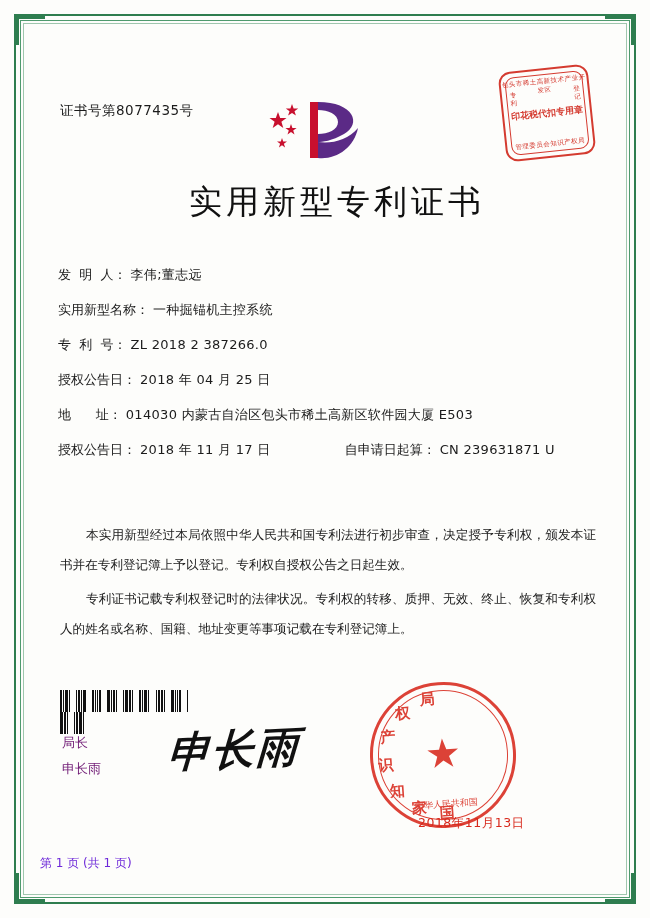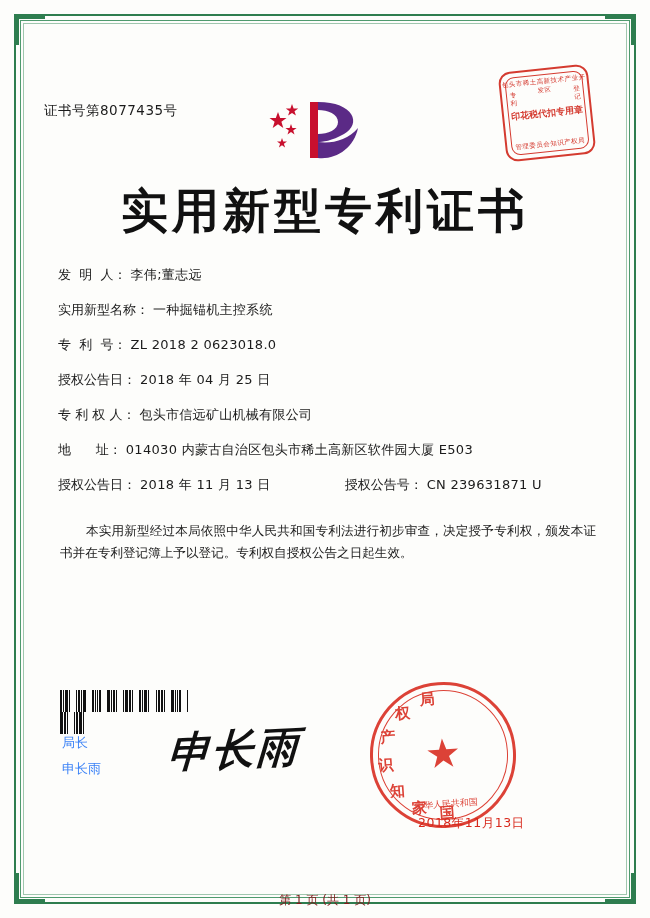--- a/index.html
+++ b/index.html
@@ -117,34 +117,34 @@
   
   .logo {
     position: absolute;
     left: 218px;
     top: 60px;
     width: 120px;
     height: 80px;
   }
   .cert-number {
     position: absolute;
-    left: 4px;
+    left: 20px;
     top: 72px;
     font-size: 13.5px;
     color: #1b1b1b;
     letter-spacing: 0.5px;
   }
   .title {
     position: absolute;
-    left: 0;
+    left: 12px;
     top: 150px;
     width: 570px;
     text-align: center;
-    font-size: 47px;
-    font-weight: bold;
+    font-size: 33px;
+    font-weight: normal;
     letter-spacing: 4px;
     color: #111;
   }
 
   .fields {
     position: absolute;
     left: 18px;
     top: 236px;
     width: 540px;
   }
@@ -168,21 +168,21 @@
     margin-left: 74px;
     white-space: pre;
   }
 
   .paragraphs {
     position: absolute;
     left: 20px;
     top: 490px;
     width: 536px;
     font-size: 12.6px;
-    line-height: 22px;
+    line-height: 30px;
     color: #1b1b1b;
     text-align: justify;
   }
   .paragraphs p {
     margin: 0 0 4px 0;
     text-indent: 26px;
   }
 
   
   .barcode {
@@ -200,21 +200,21 @@
     vertical-align: top;
   }
 
   
   .sig-block {
     position: absolute;
     left: 22px;
     top: 700px;
     font-size: 13px;
     line-height: 26px;
-    color: #3b82f6;
+    color: #701a75;
   }
   .handwriting {
     position: absolute;
     left: 128px;
     top: 692px;
     font-family: "DejaVu Serif", "Liberation Serif", serif;
     font-size: 42px;
     font-weight: bold;
     font-style: italic;
     color: #111;
@@ -277,24 +277,22 @@
     font-size: 12.5px;
     color: #d8291c;
     letter-spacing: 0.5px;
   }
 
   .page-footer {
     position: absolute;
     left: 0;
     top: 825px;
     width: 570px;
-    text-align: center;
     font-size: 12px;
-    color: #7f1d1d;
-    margin-top: 37px;
+    color: #6d28d9;
   }
 </style>
 </head>
 <body>
 
 <div id="certificate">
 
   <div class="border-outer"></div>
   <div class="border-inner"></div>
   <div class="border-hairline"></div>
@@ -334,44 +332,41 @@
       <div class="field-row">
         <span class="field-label">发  明  人：</span>
         <span class="field-value">李伟;董志远</span>
       </div>
       <div class="field-row">
         <span class="field-label">实用新型名称：</span>
         <span class="field-value">一种掘锚机主控系统</span>
       </div>
       <div class="field-row">
         <span class="field-label">专  利  号：</span>
-        <span class="field-value">ZL 2018 2 0623018.0</span>
+        <span class="field-value">ZL 2018 2 387266.0</span>
       </div>
       <div class="field-row">
         <span class="field-label">授权公告日：</span>
         <span class="field-value">2018 年 04 月 25 日</span>
       </div>
       <div class="field-row">
-        <span class="field-label">专 利 权 人：</span>
-        <span class="field-value">包头市信远矿山机械有限公司</span>
-      </div>
-      <div class="field-row">
         <span class="field-label">地      址：</span>
         <span class="field-value">014030 内蒙古自治区包头市稀土高新区软件园大厦 E503</span>
       </div>
       <div class="field-row two-col">
         <span class="field-label">授权公告日：</span>
-        <span class="field-value">2018 年 11 月 13 日</span>
-        <span class="second-label">授权公告号：</span>
+        <span class="field-value">2018 年 11 月 17 日</span>
+        <span class="second-label">自申请日起算：</span>
         <span class="field-value">CN 239631871 U</span>
       </div>
     </div>
 
     <div class="paragraphs">
       <p>本实用新型经过本局依照中华人民共和国专利法进行初步审查，决定授予专利权，颁发本证书并在专利登记簿上予以登记。专利权自授权公告之日起生效。</p>
+      <p>专利证书记载专利权登记时的法律状况。专利权的转移、质押、无效、终止、恢复和专利权人的姓名或名称、国籍、地址变更等事项记载在专利登记簿上。</p>
     </div>
 
     <div class="barcode">
       <span style="width:2px"></span><span style="width:1px"></span><span style="width:3px"></span><span style="width:1px"></span>
       <span style="width:1px"></span><span style="width:2px"></span><span style="width:1px"></span><span style="width:3px"></span>
       <span style="width:2px"></span><span style="width:1px"></span><span style="width:1px"></span><span style="width:2px"></span>
       <span style="width:3px"></span><span style="width:1px"></span><span style="width:2px"></span><span style="width:1px"></span>
       <span style="width:1px"></span><span style="width:3px"></span><span style="width:2px"></span><span style="width:1px"></span>
       <span style="width:2px"></span><span style="width:1px"></span><span style="width:3px"></span><span style="width:1px"></span>
       <span style="width:1px"></span><span style="width:2px"></span><span style="width:2px"></span><span style="width:1px"></span>

